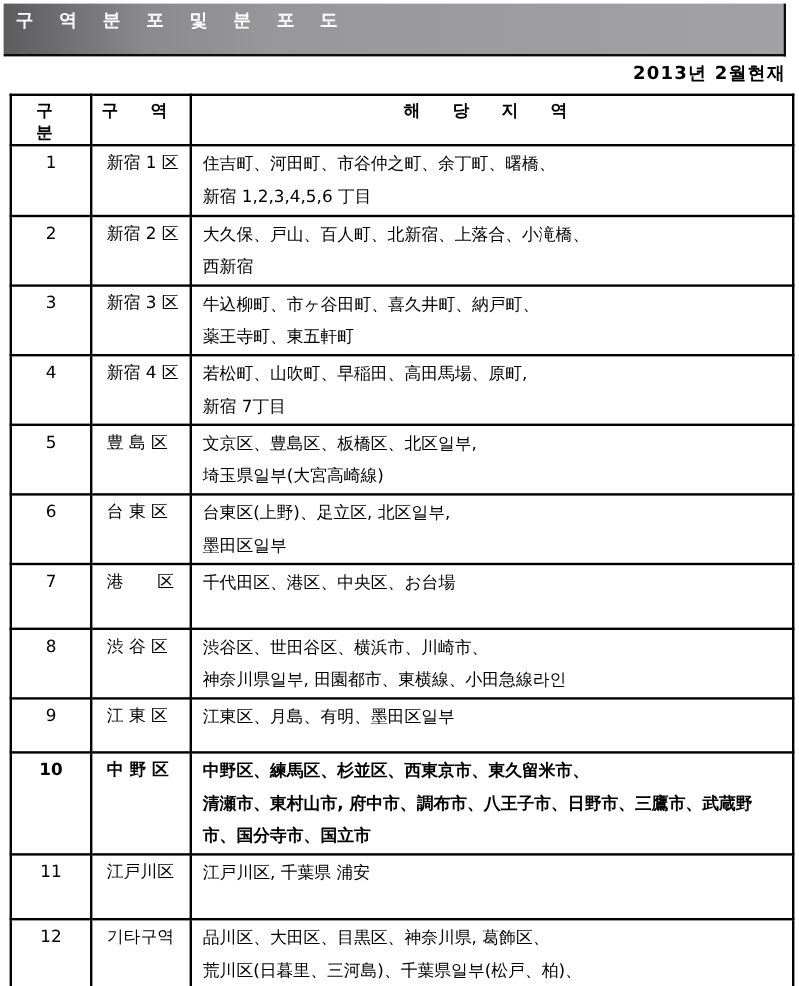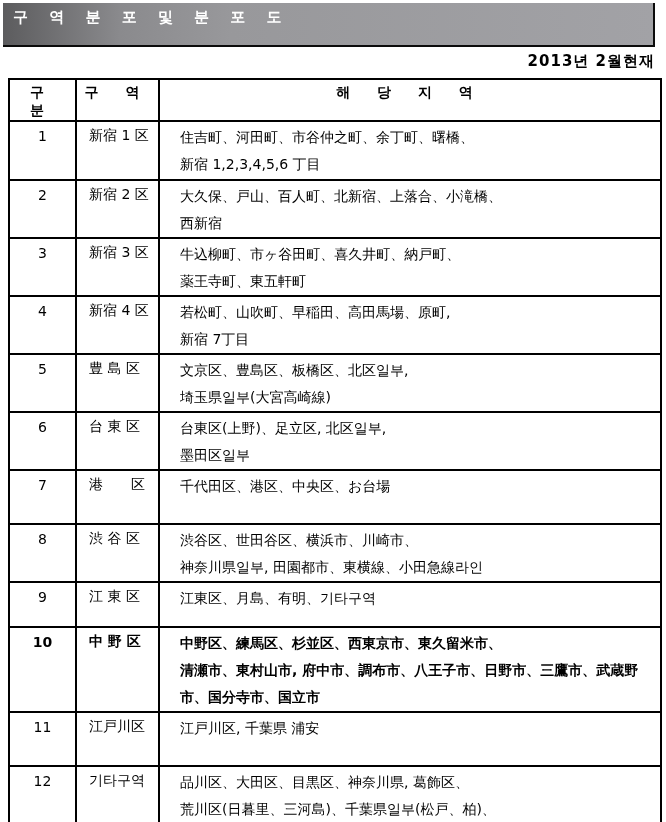--- a/index.html
+++ b/index.html
@@ -60,21 +60,21 @@
     padding-top:6px;
   }
   td.district {
     font-size:14px;
     padding:5px 0 0 12px;
     white-space:pre;
     margin-left:43px;
   }
   td.area {
     font-size:14px;
-    padding:2px 0 0 20px;
+    padding:2px 0 0 9px;
     line-height:27px;
   }
   td.area .line { white-space:pre; }
 </style>
 </head>
 <body>
 
 <div class="title-bar">
   <span>구 역 분 포 및 분 포 도</span>
 </div>
@@ -155,21 +155,21 @@
       <td class="district">渋 谷 区</td>
       <td class="area">
         <div class="line">渋谷区、世田谷区、横浜市、川崎市、</div>
         <div class="line">神奈川県일부, 田園都市、東横線、小田急線라인</div>
       </td>
     </tr>
     <tr style="height:45px;">
       <td class="no">9</td>
       <td class="district">江 東 区</td>
       <td class="area">
-        <div class="line">江東区、月島、有明、기타구역</div>
+        <div class="line">江東区、月島、有明、墨田区일부</div>
       </td>
     </tr>
     <tr style="height:82px;font-weight:bold;">
       <td class="no">10</td>
       <td class="district">中 野 区</td>
       <td class="area">
         <div class="line">中野区、練馬区、杉並区、西東京市、東久留米市、</div>
         <div class="line">清瀬市、東村山市, 府中市、調布市、八王子市、日野市、三鷹市、武蔵野</div>
         <div class="line">市、国分寺市、国立市</div>
       </td>

